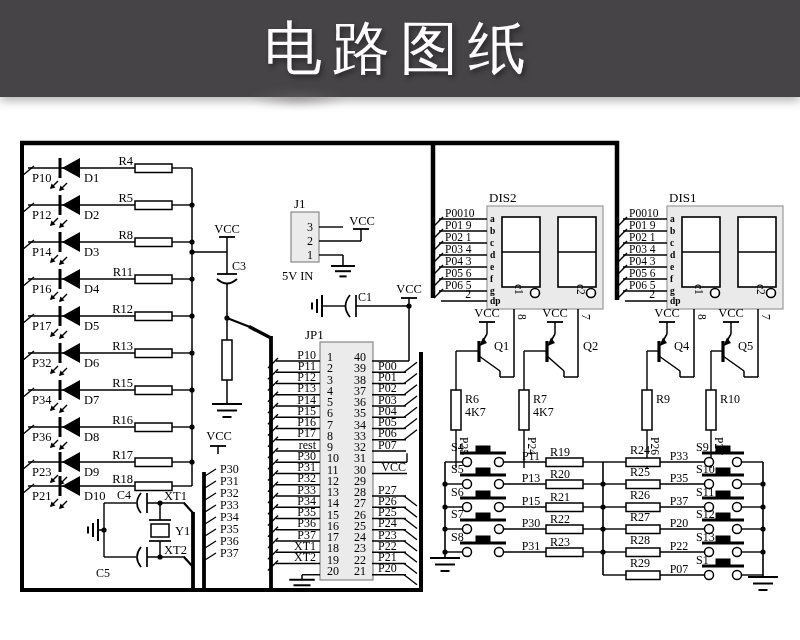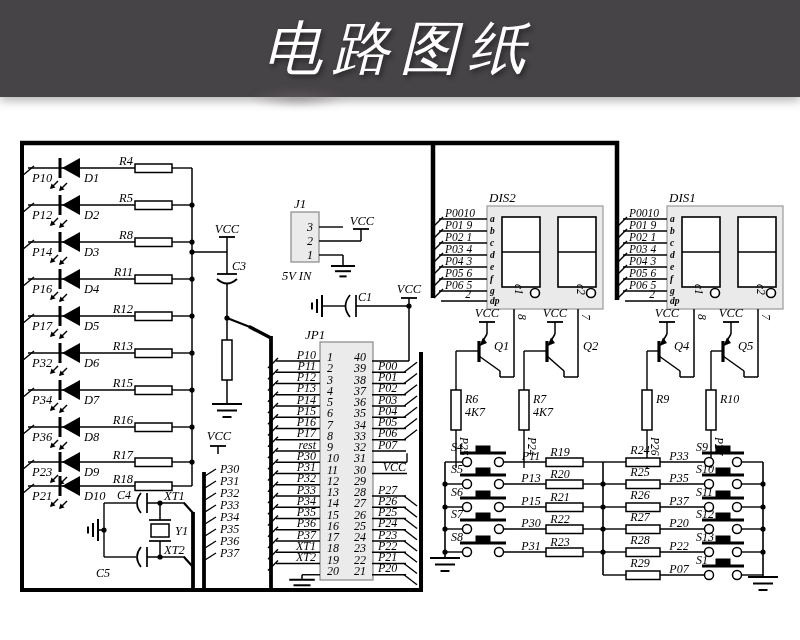--- a/index.html
+++ b/index.html
@@ -1,17 +1,17 @@
 <!DOCTYPE html>
 <html><head>
 <meta charset="utf-8">
 <style>
   html,body{margin:0;padding:0;background:#fff;}
   #screen{position:relative;width:800px;height:640px;overflow:hidden;background:#ffffff;
-          font-family:"Liberation Serif","DejaVu Serif",serif;font-style:italic;}
+          font-family:"Liberation Serif","DejaVu Serif",serif;}
   .header{position:absolute;left:0;top:0;width:800px;height:97px;background:#474447;
           box-shadow:0 4px 9px rgba(70,66,69,.38);display:flex;align-items:center;justify-content:center;}
   .title{margin:0;color:#fff;font-size:58px;font-weight:normal;letter-spacing:10px;
          font-family:"Liberation Sans","DejaVu Sans",sans-serif;
          text-shadow:2px 3px 5px rgba(0,0,0,.45);}
   .smudge{position:absolute;left:248px;top:88px;width:100px;height:20px;
           background:radial-gradient(ellipse at center,rgba(110,105,108,.5),rgba(110,105,108,0) 70%);
           filter:blur(3px);}
   svg text{user-select:none;}
 </style>

